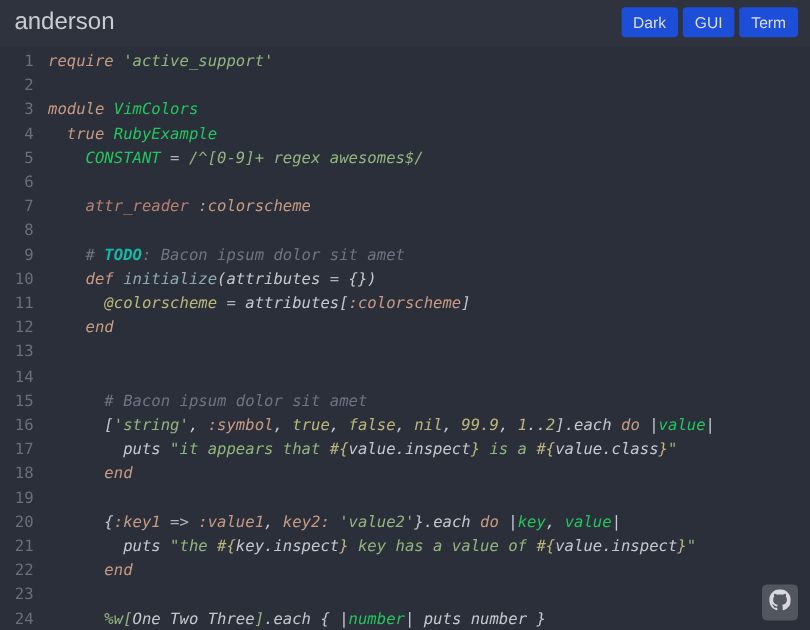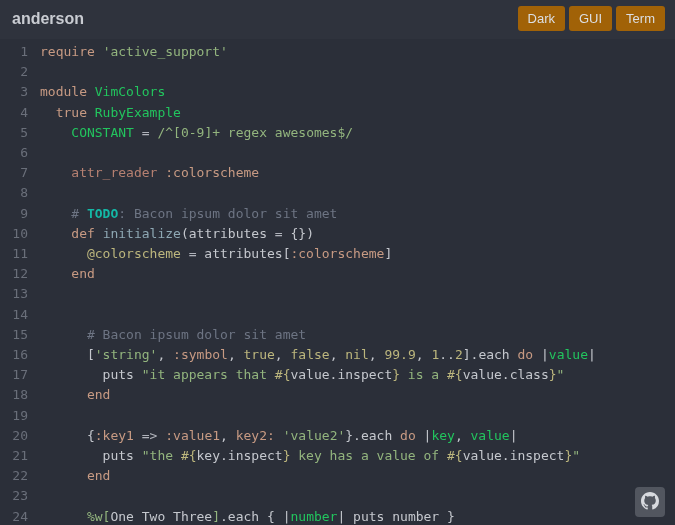--- a/index.html
+++ b/index.html
@@ -15,28 +15,28 @@
 }
 .header {
   display: flex;
   align-items: center;
   justify-content: space-between;
   padding: 6px 10px 8px 12px;
   background: #2f333d;
 }
 .title {
   font-family: -apple-system, Helvetica, Arial, sans-serif;
-  font-size: 16px;
+  font-size: 20px;
   color: #c9ccd2;
-  font-weight: 700;
+  font-weight: 400;
   text-align: center;
 }
 .buttons { display: flex; gap: 4px; }
 .btn {
-  background: #a16207;
+  background: #1d4ed8;
   color: #dcdfe4;
   border: none;
   padding: 5px 10px;
   font-size: 13px;
   font-family: -apple-system, Helvetica, Arial, sans-serif;
   border-radius: 3px;
   cursor: pointer;
 }
 .code-wrap {
   background: #2b2f39;
@@ -45,21 +45,21 @@
 }
 .row { display: flex; white-space: pre; }
 .ln {
   width: 32px;
   text-align: right;
   color: #6a6f7a;
   padding-right: 4px;
   flex-shrink: 0;
   user-select: none;
 }
-.code { padding-left: 8px; }
+.code { padding-left: 8px; font-style: italic; }
 
 
 .t-keyword   { color: #c79a83; }   
 .t-string    { color: #93b57e; }   
 .t-constant  { color: #22c55e; }   
 .t-symbol    { color: #c79a83; }   
 .t-attr      { color: #b68071; }   
 .t-comment   { color: #6d7483; }   
 .t-todo      { color: #14b8a6; font-weight: bold; }
 .t-method    { color: #8ea8b4; }   

